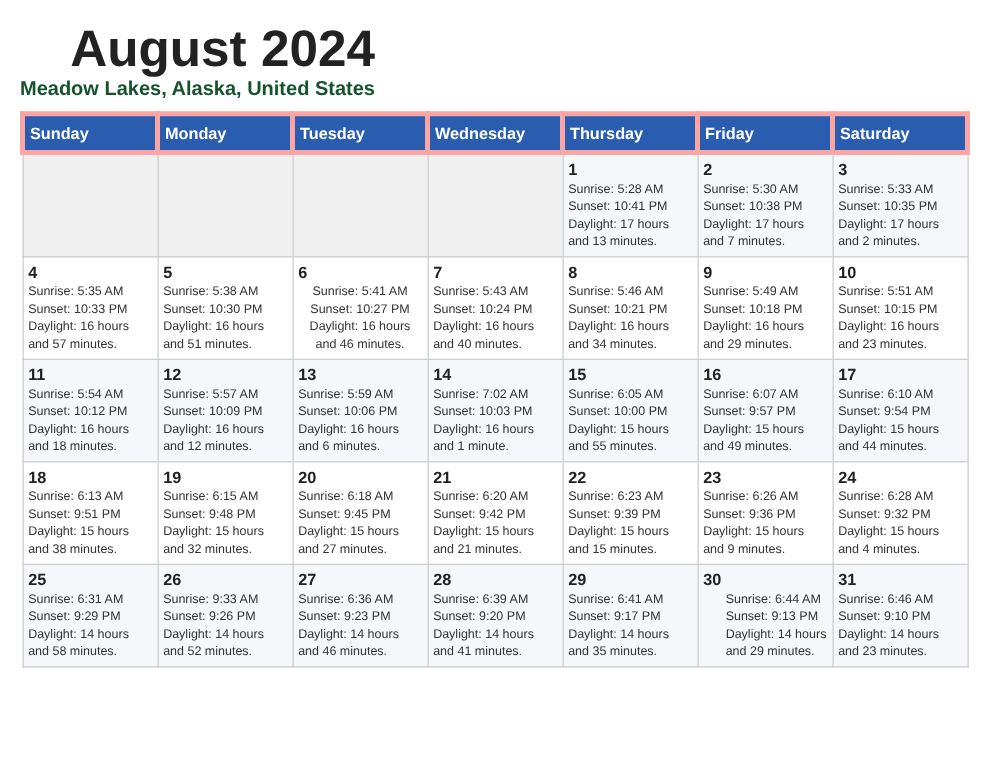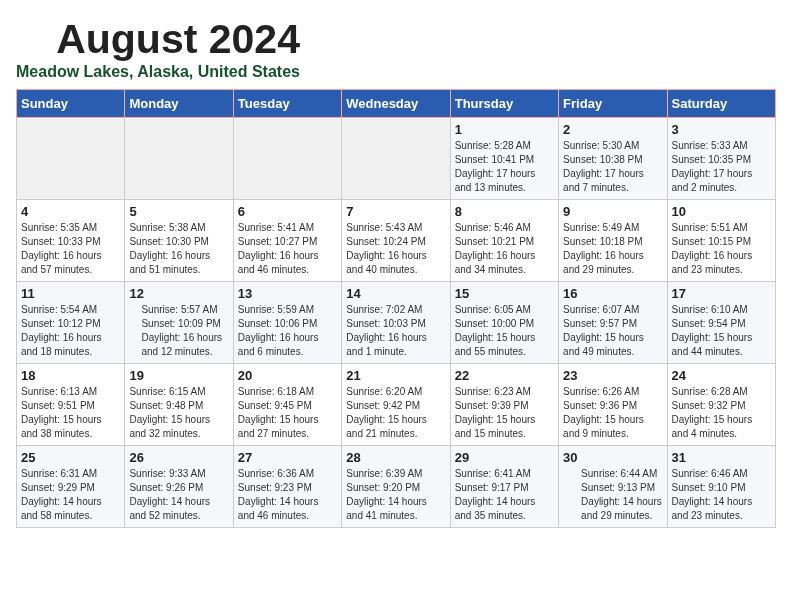--- a/index.html
+++ b/index.html
@@ -49,21 +49,21 @@
       border-collapse: collapse;
       font-size: 11px;
     }
     thead tr th {
       background-color: #2a5db0;
       color: #fff;
       padding: 6px 4px;
       text-align: left;
       font-size: 13px;
       font-weight: bold;
-      border: 1px solid #fca5a5;
+      border: 4px solid #fca5a5;
     }
     tbody tr td {
       border: 1px solid #ccc;
       vertical-align: top;
       padding: 4px;
       width: 14.28%;
       height: 80px;
     }
     tbody tr:nth-child(odd) td {
       background-color: #f5f7fa;
@@ -146,21 +146,21 @@
         </td>
         <td>
           <div class="day-number">5</div>
           <div class="day-info" style="white-space: pre-line;">Sunrise: 5:38 AM
 Sunset: 10:30 PM
 Daylight: 16 hours
 and 51 minutes.</div>
         </td>
         <td>
           <div class="day-number">6</div>
-          <div class="day-info" style="white-space: pre-line;">Sunrise: 5:41 AM
+          <div class="day-info" style="white-space: pre-line; text-align: center;">Sunrise: 5:41 AM
 Sunset: 10:27 PM
 Daylight: 16 hours
 and 46 minutes.</div>
         </td>
         <td>
           <div class="day-number">7</div>
           <div class="day-info" style="white-space: pre-line;">Sunrise: 5:43 AM
 Sunset: 10:24 PM
 Daylight: 16 hours
 and 40 minutes.</div>
@@ -190,21 +190,21 @@
       <tr>
         <td>
           <div class="day-number">11</div>
           <div class="day-info" style="white-space: pre-line;">Sunrise: 5:54 AM
 Sunset: 10:12 PM
 Daylight: 16 hours
 and 18 minutes.</div>
         </td>
         <td>
           <div class="day-number">12</div>
-          <div class="day-info" style="white-space: pre-line; margin-left: 12px;">Sunrise: 5:57 AM
+          <div class="day-info" style="white-space: pre-line;">Sunrise: 5:57 AM
 Sunset: 10:09 PM
 Daylight: 16 hours
 and 12 minutes.</div>
         </td>
         <td>
           <div class="day-number">13</div>
           <div class="day-info" style="white-space: pre-line;">Sunrise: 5:59 AM
 Sunset: 10:06 PM
 Daylight: 16 hours
 and 6 minutes.</div>

